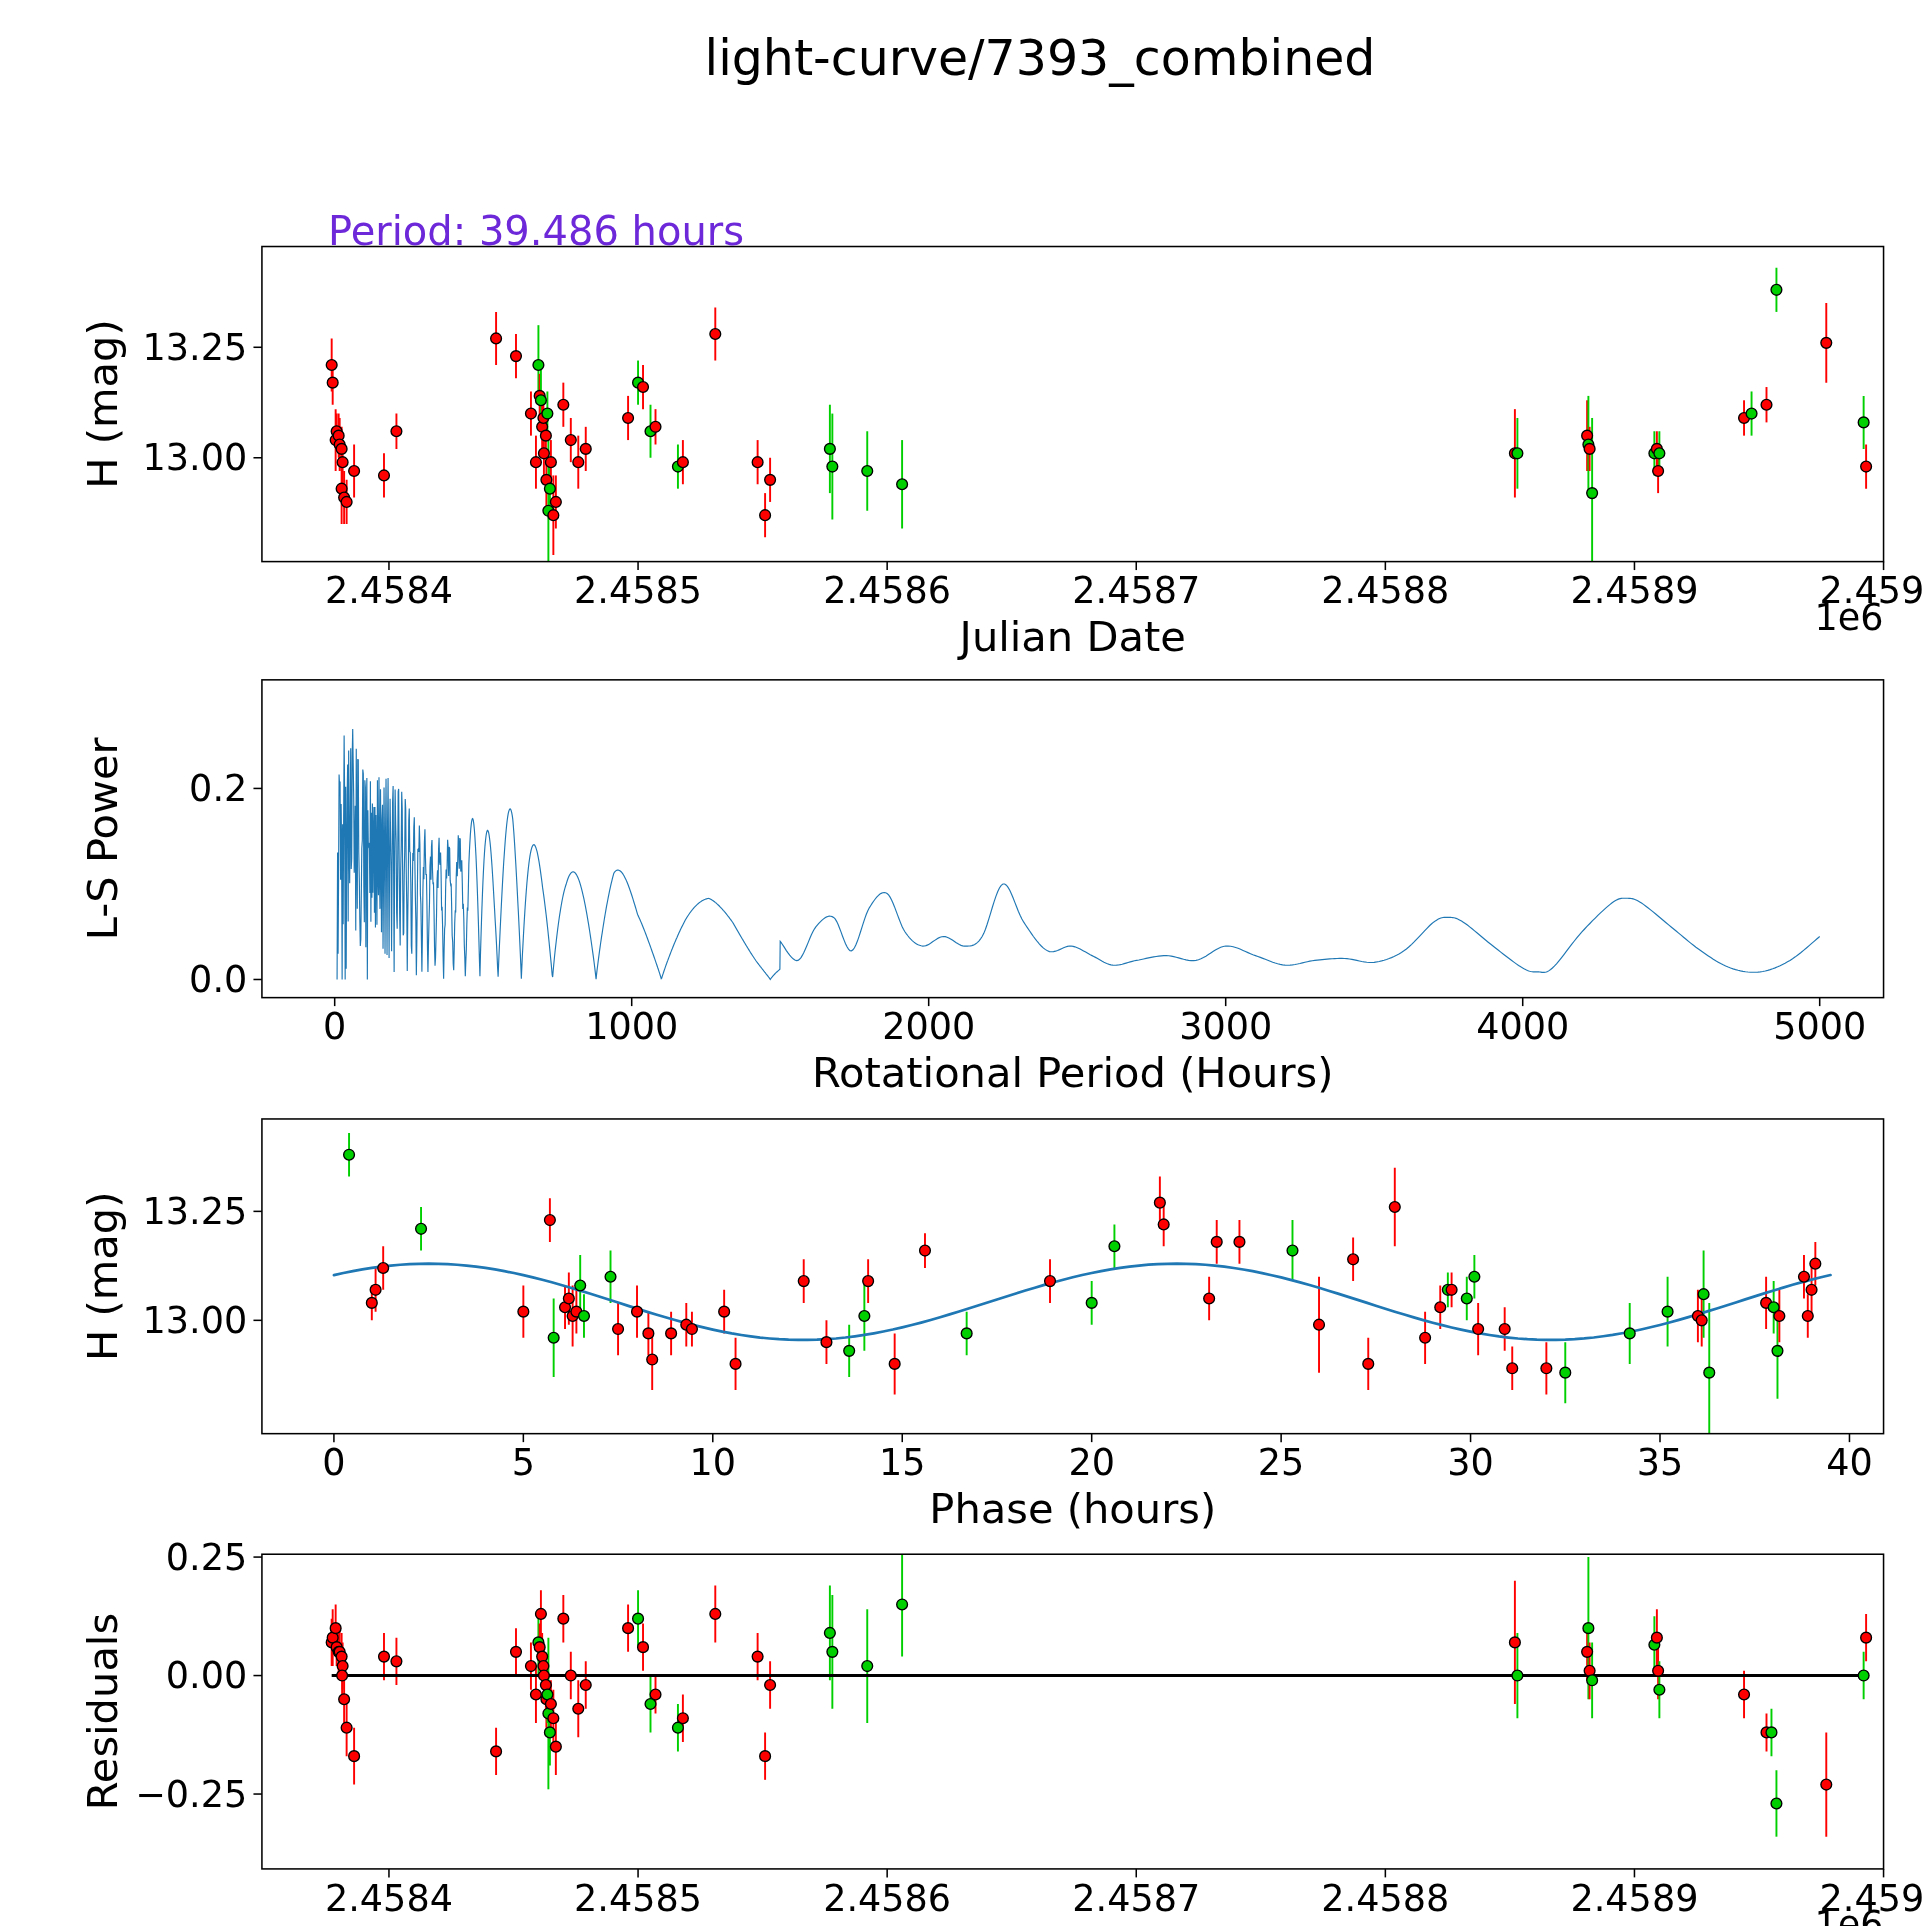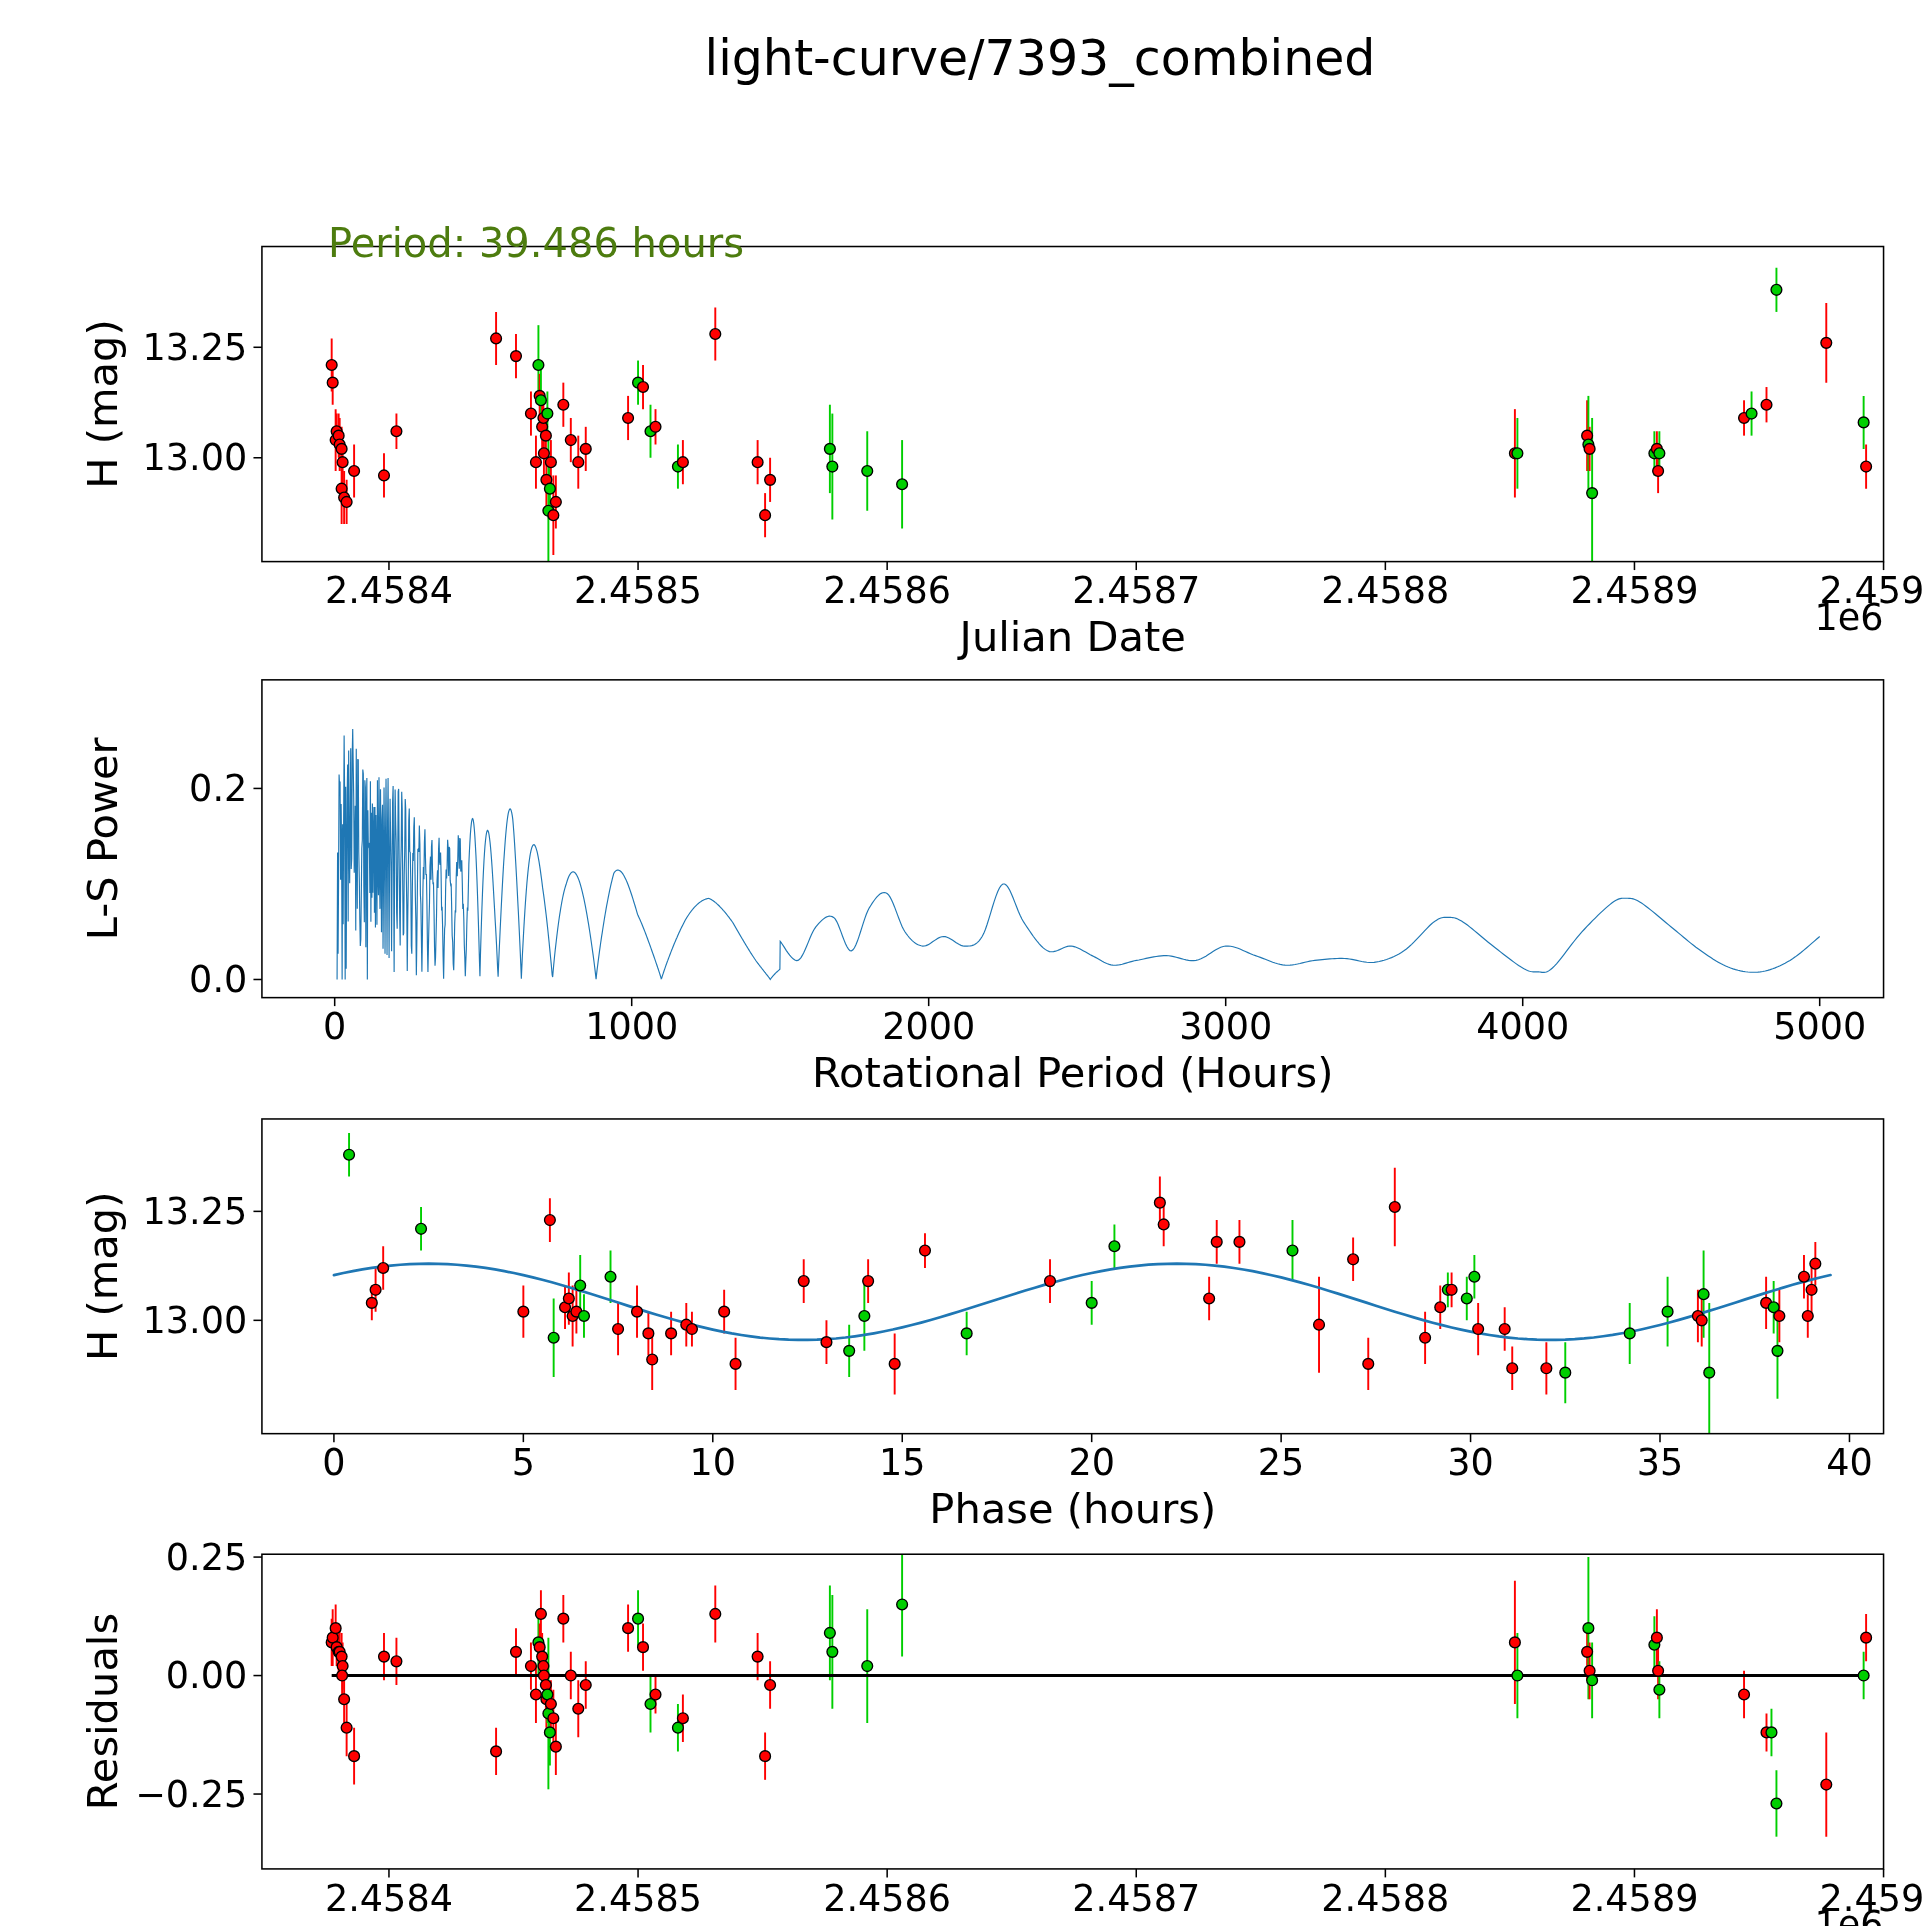--- a/index.html
+++ b/index.html
@@ -1,19 +1,19 @@
 <!DOCTYPE html>
 <html style="font-size:6.2px"><head>
 <meta charset="utf-8">
 <style>
   html,body{margin:0;padding:0;background:#ffffff;}
   body{width:2080px;height:2080px;position:relative;font-family:"DejaVu Sans",sans-serif;}
   #fig{position:absolute;left:0;top:0;}
   .suptitle{position:absolute;left:0;right:0;top:30px;text-align:center;font-size:49px;color:#000;}
-  .annotation{position:absolute;left:328px;top:208px;font-size:40px;color:#4d7c0f;white-space:nowrap;margin-top:12px;}
+  .annotation{position:absolute;left:328px;top:208px;font-size:40px;color:#6d28d9;white-space:nowrap;}
 </style>
 </head>
 <body>
 
 <svg id="fig" width="2080" height="2080" viewBox="0 0 5400 5400" xmlns="http://www.w3.org/2000/svg">
     <rect x="0" y="0" width="5400" height="5400" fill="#ffffff"></rect>
     <g>
       <clipPath id="clip-jd">
         <rect x="680" y="640" width="4210" height="818"></rect>
       </clipPath>

